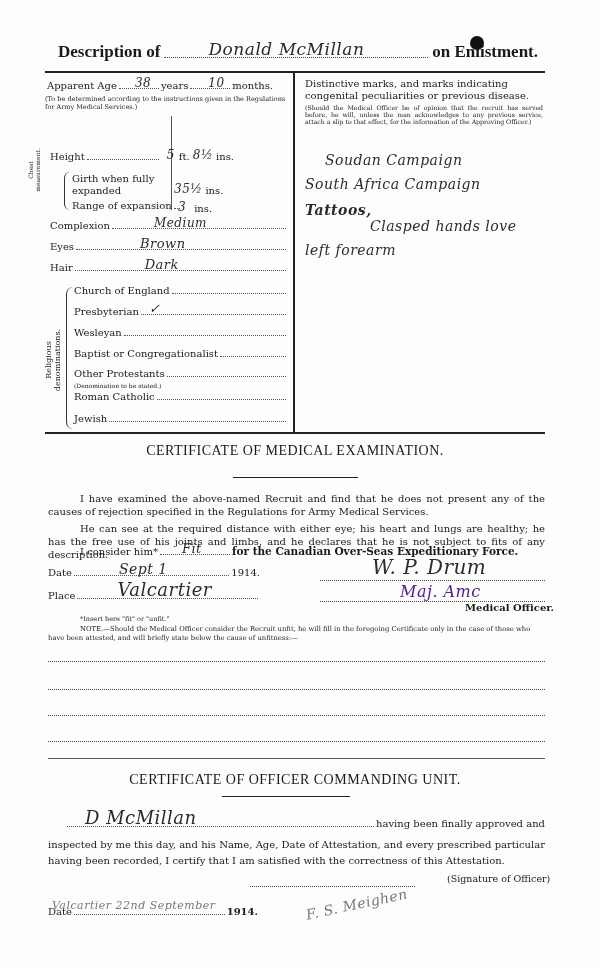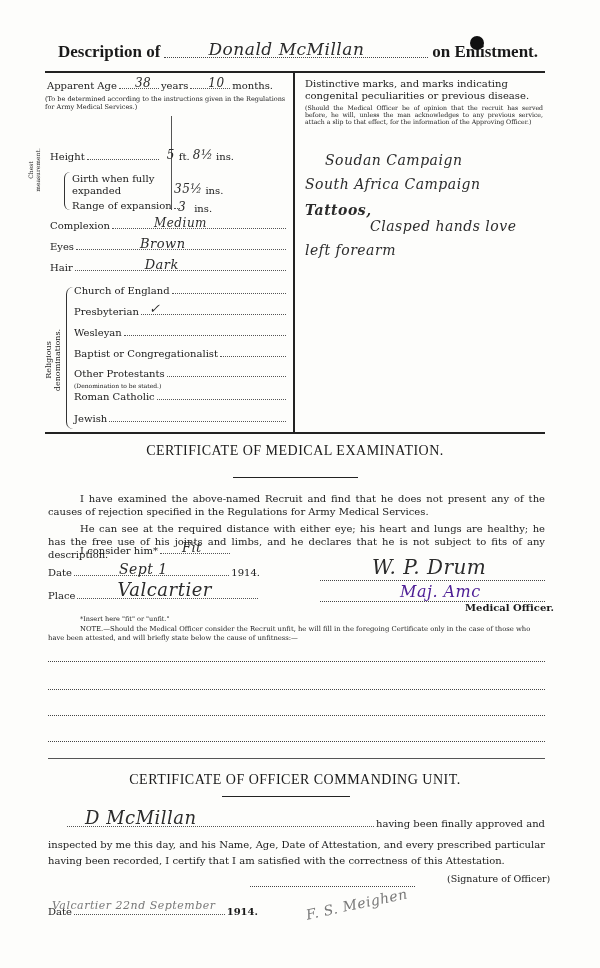--- a/index.html
+++ b/index.html
@@ -155,20 +155,21 @@
 <div class="rule" style="left:233px; top:477px; width:125px; height:1px;"></div>
 
 <div class="abs body-text" style="left:48px; top:492px; width:497px; text-indent:32px;">I have examined the above-named Recruit and find that he does not present any of the causes of rejection specified in the Regulations for Army Medical Services.</div>
 <div class="abs body-text" style="left:48px; top:522px; width:497px; text-indent:32px;">He can see at the required distance with either eye; his heart and lungs are healthy; he has the free use of his joints and limbs, and he declares that he is not subject to fits of any description.</div>
 
 <div class="row" style="left:80px; top:545px; font-size:10px;">
   <span>I consider him*</span>
   <span class="fill" style="flex:0 0 70px;">
     <span class="hand" style="left:22px; font-size:13px;">Fit</span>
   </span>
+  <span style="font-weight:bold; font-size:10.5px;">for the Canadian Over-Seas Expeditionary Force.</span>
 </div>
 
 <div class="row" style="left:48px; top:567px; width:212px; font-size:10px;">
   <span>Date</span>
   <span class="fill">
     <span class="hand" style="left:45px; font-size:14px;">Sept 1</span>
   </span>
   <span>1914.</span>
 </div>
 <div class="row" style="left:48px; top:590px; width:212px; font-size:10px;">

